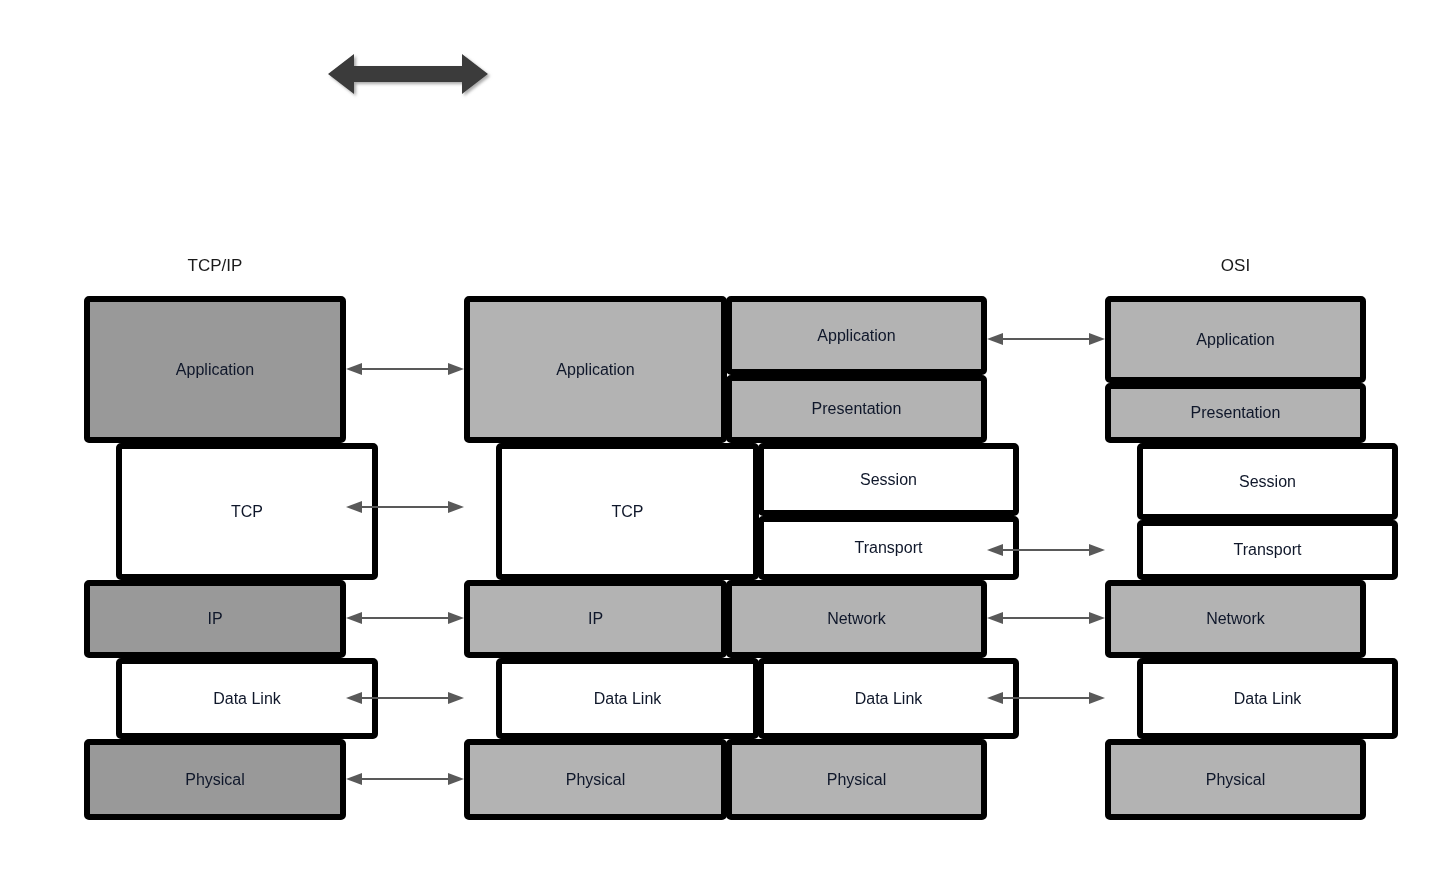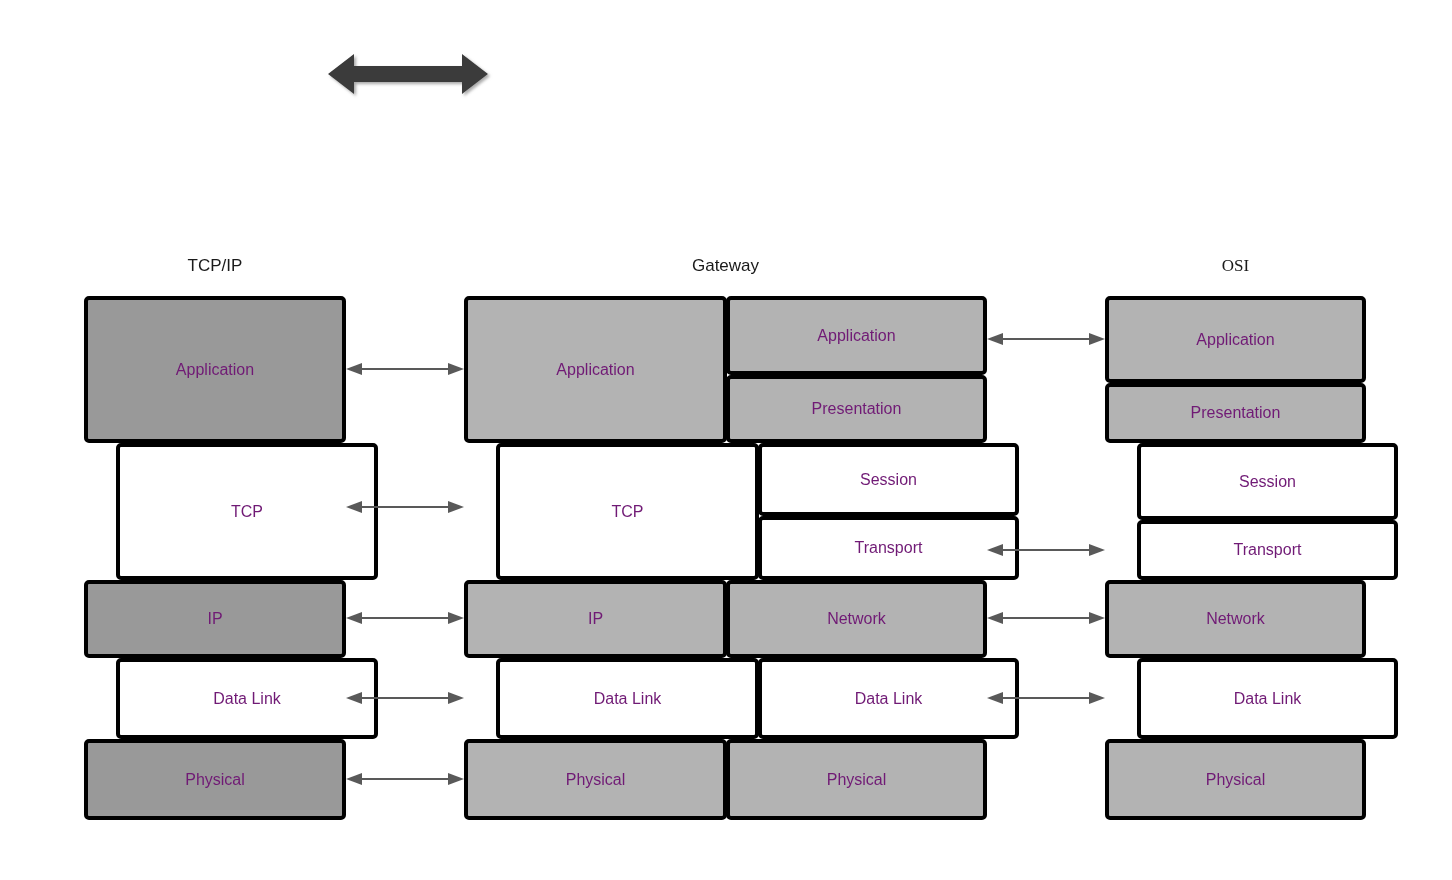--- a/index.html
+++ b/index.html
@@ -11,24 +11,24 @@
   #stage{position:absolute;left:0;top:0;width:1452px;height:786px;}
 
   .col-title{
     position:absolute;text-align:center;
     font-size:17px;color:#1a1a1a;white-space:nowrap;
   }
 
   .layer-box{
     position:absolute;
     box-sizing:border-box;
-    border:4px solid #000000;
+    border:6px solid #000000;
     border-radius:5px;
     display:flex;align-items:center;justify-content:center;
-    font-size:16px;color:#701a75;
+    font-size:16px;color:#0f172a;
     text-align:center;
     background:#ffffff;
   }
   .fill-dark{background:#999999;}
   .fill-light{background:#b3b3b3;}
   .fill-white{background:#ffffff;margin-left:32px;}
 
   .connector{position:absolute;}
   .bigarrow{position:absolute;}
 </style>
@@ -42,22 +42,21 @@
       <defs>
         <filter id="ds" x="-20%" y="-20%" width="150%" height="160%">
           <feDropShadow dx="2" dy="2" stdDeviation="1.4" flood-color="#9a9a9a" flood-opacity="0.85"></feDropShadow>
         </filter>
       </defs>
       <path filter="url(#ds)" d="M 6 26 L 32 6 L 32 18 L 140 18 L 140 6 L 166 26 L 140 46 L 140 34 L 32 34 L 32 46 Z" fill="#3a3a3a"></path>
     </svg>
   </div>
 
   <div class="col-title" style="left:84px;top:256px;width:262px;">TCP/IP</div>
-  <div class="col-title" style="left:464px;top:256px;width:523px;">Gateway</div>
-  <div class="col-title" style="left:1105px;top:256px;width:261px;font-family:Liberation Serif, serif;">OSI</div>
+  <div class="col-title" style="left:1105px;top:256px;width:261px;">OSI</div>
 
   <div class="layer-box fill-dark" style="left:84px;top:296px;width:262px;height:147px;">Application</div>
   <div class="layer-box fill-white" style="left:84px;top:443px;width:262px;height:137px;">TCP</div>
   <div class="layer-box fill-dark" style="left:84px;top:580px;width:262px;height:78px;">IP</div>
   <div class="layer-box fill-white" style="left:84px;top:658px;width:262px;height:81px;">Data Link</div>
   <div class="layer-box fill-dark" style="left:84px;top:739px;width:262px;height:81px;">Physical</div>
 
   <div class="layer-box fill-light" style="left:464px;top:296px;width:263px;height:147px;">Application</div>
   <div class="layer-box fill-white" style="left:464px;top:443px;width:263px;height:137px;">TCP</div>
   <div class="layer-box fill-light" style="left:464px;top:580px;width:263px;height:78px;">IP</div>

